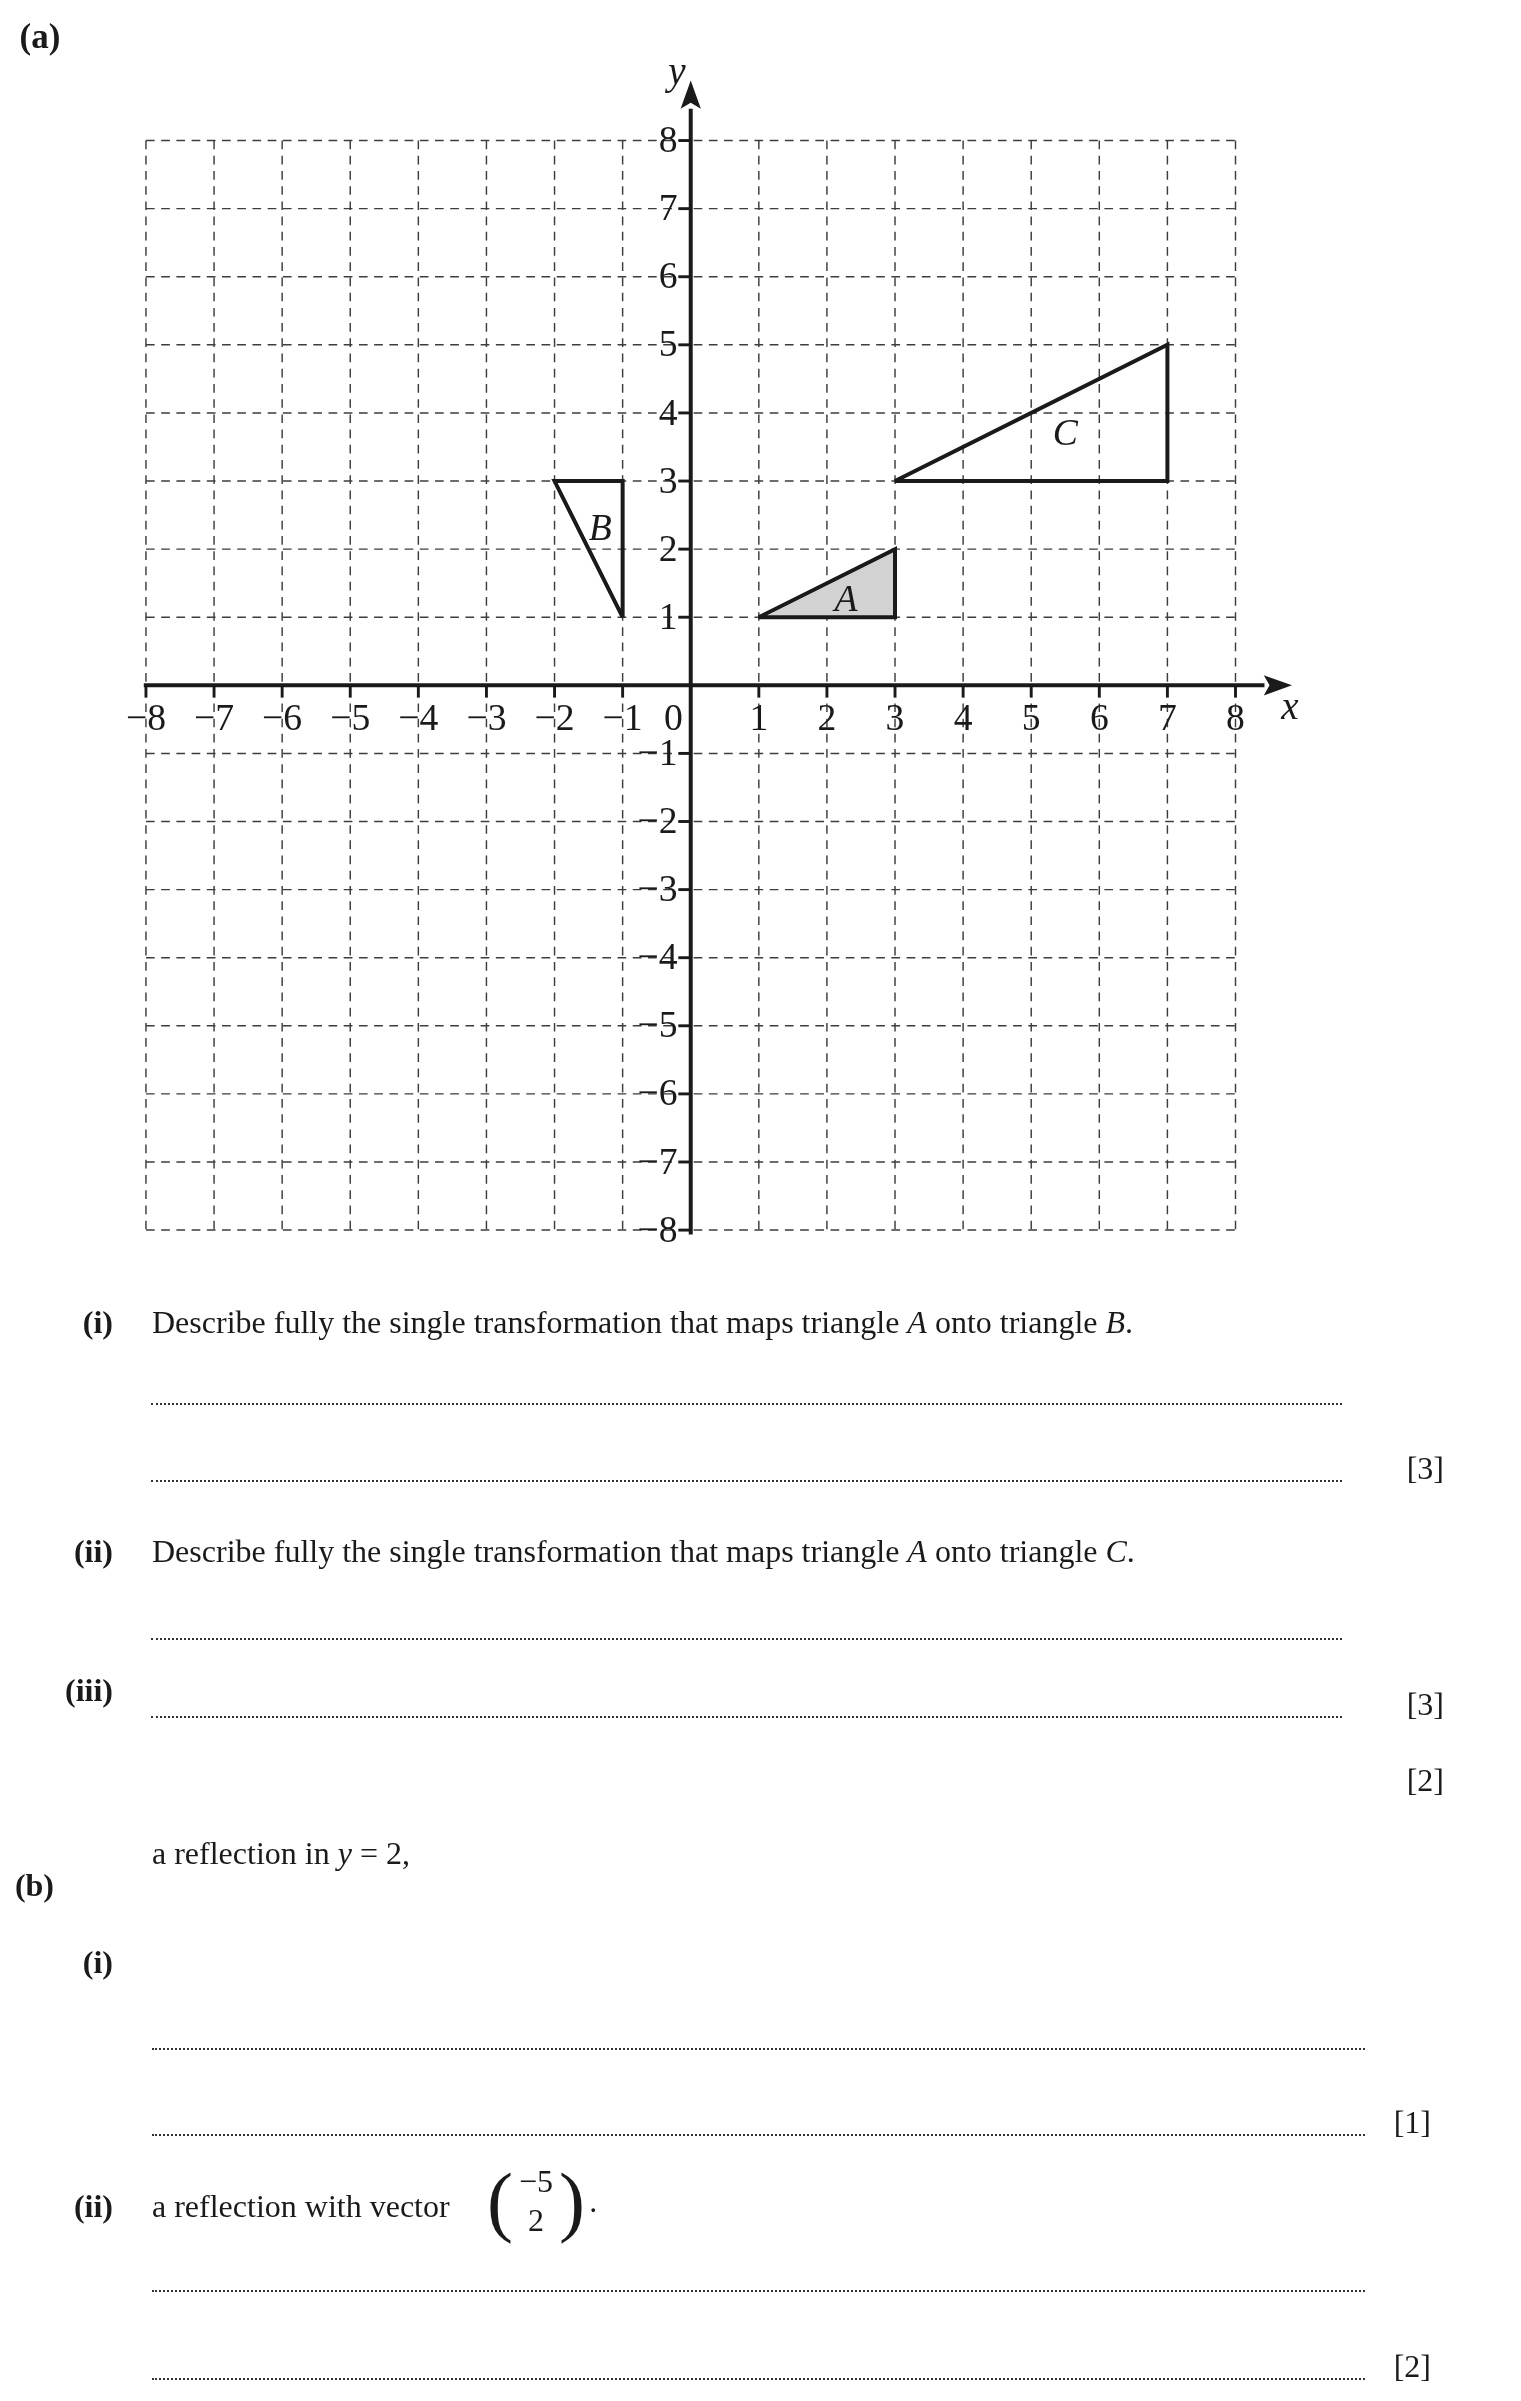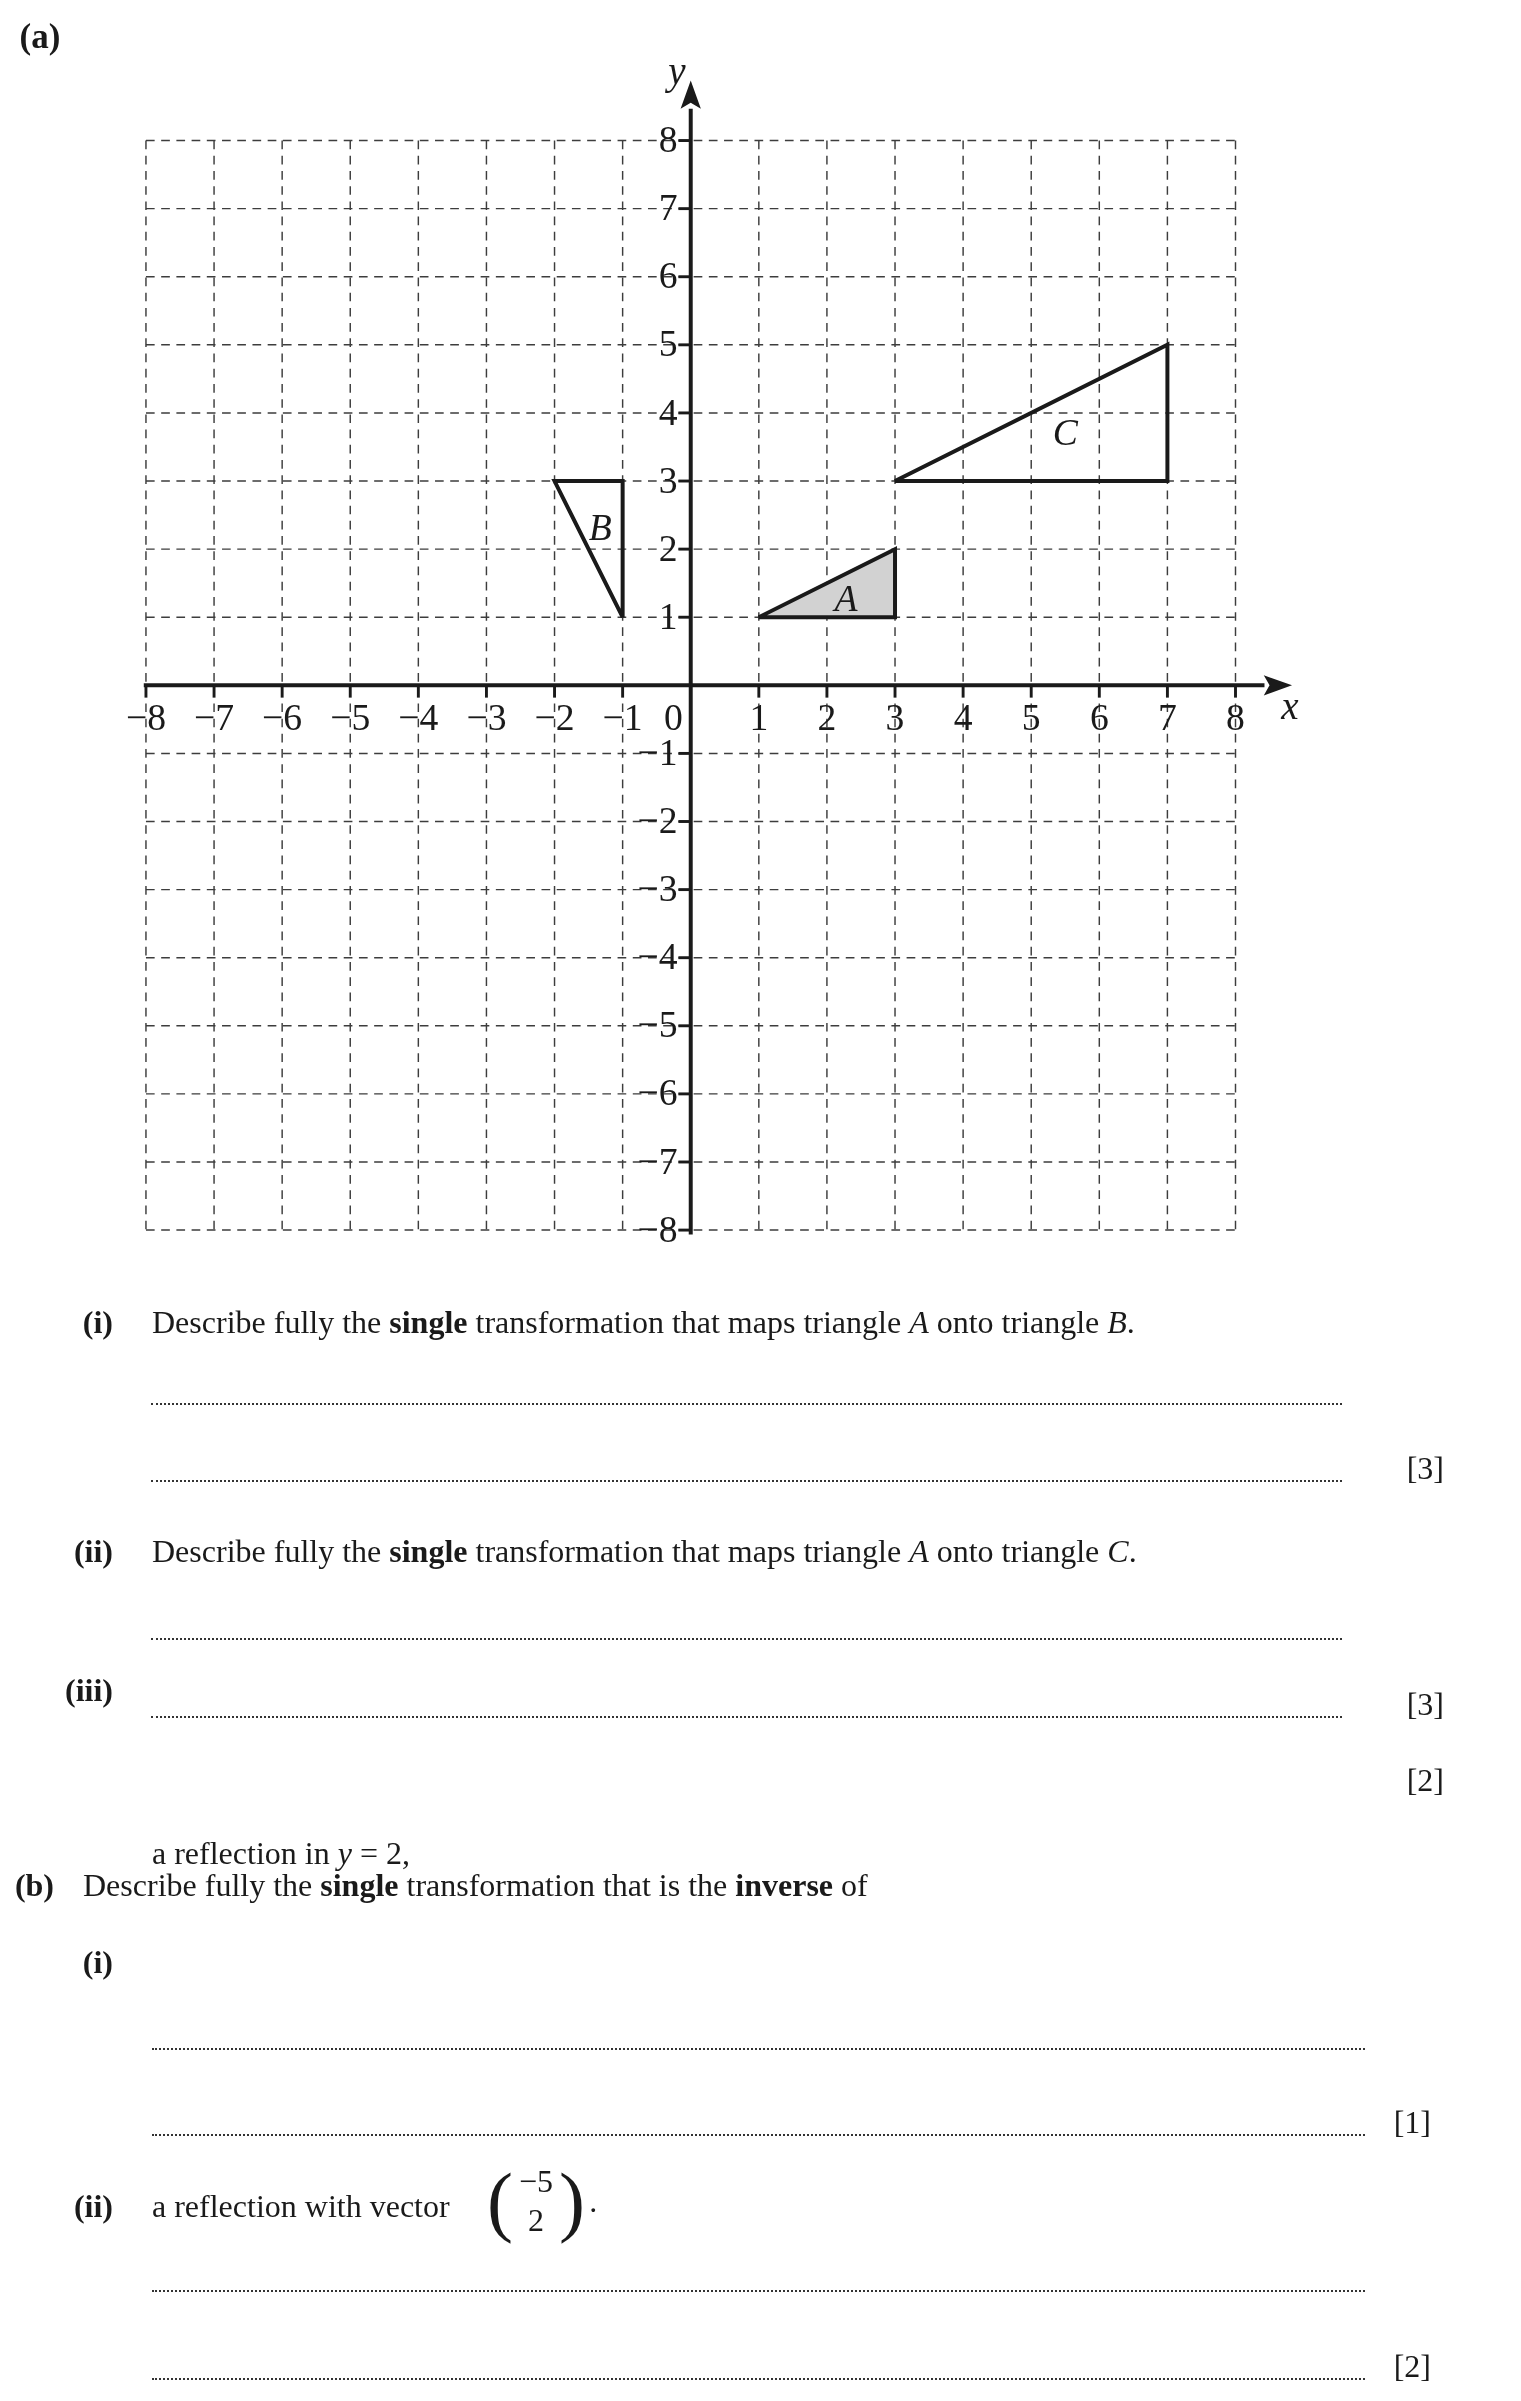--- a/index.html
+++ b/index.html
@@ -6,21 +6,21 @@
   #page{position:relative;width:1522px;height:2401px;background:#ffffff;
         font-family:"Liberation Serif", serif;color:#1a1a1a;overflow:hidden;}
   #grid-svg{position:absolute;left:0;top:0;}
   .plabel{position:absolute;font-weight:bold;font-size:35px;line-height:1;}
   #lab-a{left:19.6px;top:19px;}
   .marker{position:absolute;left:43px;width:70px;text-align:right;font-weight:bold;
           font-size:32px;line-height:1.15;}
   .marker-b{left:0;width:54px;}
   .qtext{position:absolute;left:152px;font-size:32px;line-height:1.15;white-space:pre;}
   .qtext-b{left:83px;}
-  .qtext .b{font-weight:bold;text-align:right;}
+  .qtext .b{font-weight:normal;text-align:right;}
   .qtext .i{font-style:italic;}
   .dotline{position:absolute;height:0;border-bottom:2.9px dotted #333;}
   .dl-a{left:151px;width:1191px;}
   .dl-b{left:152px;width:1213px;}
   .mark{position:absolute;width:65px;text-align:right;font-size:32px;line-height:1;}
   .mark-a{right:78px;}
   .mark-b{right:91px;}
   #vector{position:absolute;left:487px;top:2159px;height:84px;display:flex;align-items:center;}
   #vector .paren{font-size:78px;line-height:84px;font-weight:400;}
   #vector .vcol{display:flex;flex-direction:column;align-items:center;min-width:46px;
@@ -171,21 +171,20 @@
   <div class="marker" style="top:1533px">(ii)</div>
   <div class="qtext" style="top:1533px"><span>Describe fully the </span><span class="b">single</span><span> transformation that maps triangle </span><span class="i">A</span><span> onto triangle </span><span class="i">C</span><span>.</span></div>
   <div class="dotline dl-a" style="top:1638px"></div>
   <div class="dotline dl-a" style="top:1716px"></div>
   <div class="mark mark-a" style="top:1688px">[3]</div>
 
   <div class="marker" style="top:1672px">(iii)</div>
   <div class="mark mark-a" style="top:1764px">[2]</div>
 
   <div class="marker marker-b" style="top:1867px">(b)</div>
-  <div class="qtext qtext-b" style="top:1867px"><span>Describe fully the </span><span class="b">single</span><span> transformation that is the </span><span class="b">inverse</span><span> of</span></div>
 
   <div class="marker" style="top:1944px">(i)</div>
   <div class="qtext" style="top:1835px"><span>a reflection in </span><span class="i">y</span><span> = 2,</span></div>
   <div class="dotline dl-b" style="top:2048px"></div>
   <div class="dotline dl-b" style="top:2134px"></div>
   <div class="mark mark-b" style="top:2106px">[1]</div>
 
   <div class="marker" style="top:2188px">(ii)</div>
   <div class="qtext" style="top:2188px"><span>a reflection with vector</span></div>
   <div id="vector">

